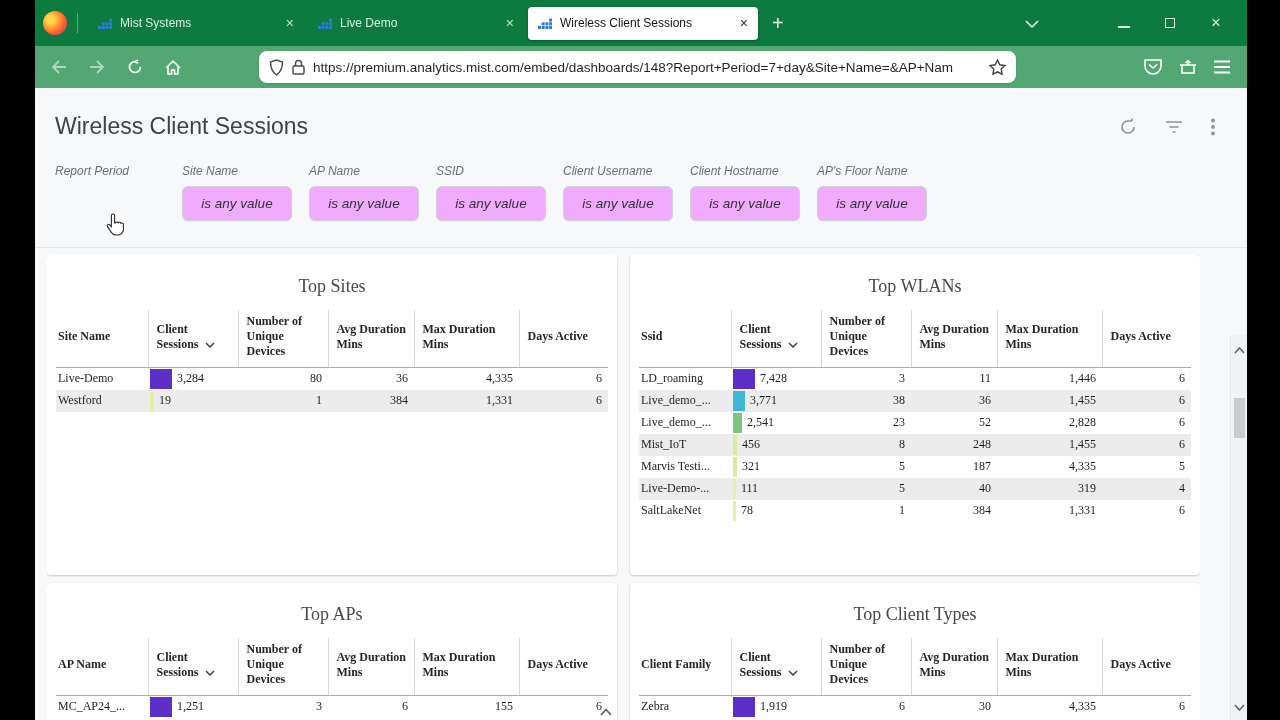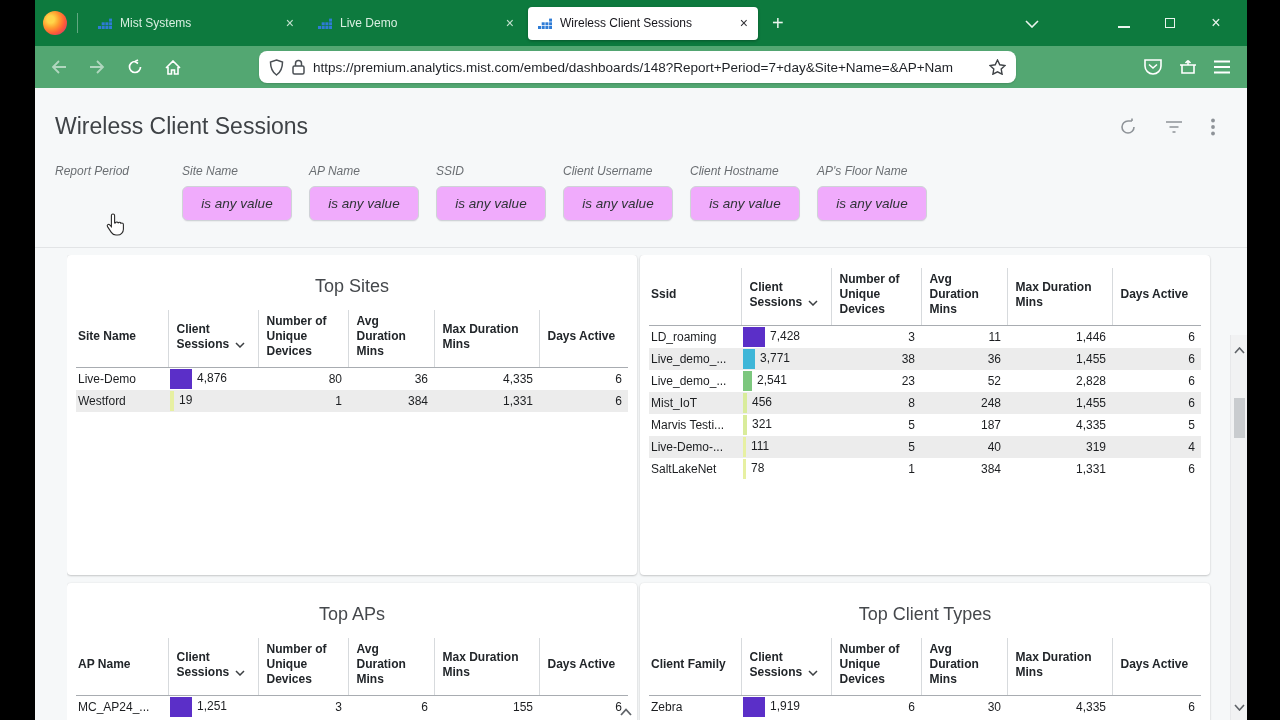--- a/index.html
+++ b/index.html
@@ -39,22 +39,22 @@
   .dash-icons { position:absolute; right:32px; top:30px; display:flex; gap:28px; align-items:center; }
   .filters { position:absolute; left:20px; top:76px; display:flex; gap:17px; }
   .filter { width:110px;font-style:italic; }
   .filter .f-label { font-size:12px; color:#6b6f73; margin-bottom:8px; }
   .chip { height:35px; border:1px solid #cfd3d7; border-radius:6px; background:#f0abfc;
     display:flex; align-items:center; justify-content:center; font-size:13.5px; color:#2f3337;
     box-shadow:0 1px 1px rgba(0,0,0,.05); }
   .chip.active { background:#cfe1f5; border-color:#8fb3e8; font-weight:bold; color:#1d2126; }
   .divider { position:absolute; top:159px; left:0; right:0; border-top:1px solid #e2e4e6; }
 
-  .cards { position:absolute; top:167px; left:32px; width:1153px; bottom:0; overflow:hidden;
-    display:flex; flex-wrap:wrap; gap:8px 3px; align-content:flex-start; }
+  .cards { position:absolute; top:167px; left:12px; width:1153px; bottom:0; overflow:hidden;
+    display:flex; flex-wrap:wrap; gap:8px 13px; align-content:flex-start;font-family:Liberation Serif, serif; }
   .card { width:570px; height:320px; background:#fff; border-radius:4px; position:relative;
     box-shadow:0 1px 2px rgba(0,0,0,.18), 0 0 2px rgba(0,0,0,.08); }
   .card-title { text-align:center; padding-top:21px; font-size:18px; color:#45484c; font-weight:400; }
 
   table { margin:13px 9px 0; width:552px; border-collapse:collapse; table-layout:fixed; }
   th { font-size:12px; font-weight:bold; color:#22262a; text-align:left; vertical-align:middle;
     line-height:15px; padding:4px 6px 8px 2px; border-bottom:1px solid #a8acb1; }
   th + th { border-left:1px solid #d7dadd; padding-left:8px; }
   th .chev { margin-left:6px; }
   td { font-size:12px; color:#1c1e21; height:22px; padding:0 6px 0 2px; }
@@ -259,39 +259,40 @@
                     </svg></span></th>
                 <th class="w2"><span>Number of Unique Devices</span></th>
                 <th class="w3"><span>Avg Duration Mins</span></th>
                 <th class="w4"><span>Max Duration Mins</span></th>
                 <th class="w5"><span>Days Active</span></th>
               </tr>
             </thead>
           <tbody>
               <tr>
                 <td class="w0">Live-Demo</td>
-                <td class="w1 cs"><span class="sbar" style="width: 22px; background: rgb(91, 47, 200);"></span><span>4,876</span></td>
+                <td class="w1 cs"><span class="sbar" style="width: 22px; background: rgb(91, 47, 200);"></span><span>3,284</span></td>
                 <td class="w2 cr">80</td>
                 <td class="w3 cr">36</td>
                 <td class="w4 cr">4,335</td>
                 <td class="w5 cr">6</td>
               </tr>
               <tr class="alt">
                 <td class="w0">Westford</td>
                 <td class="w1 cs"><span class="sbar" style="width: 4px; background: rgb(231, 240, 162);"></span><span>19</span></td>
                 <td class="w2 cr">1</td>
                 <td class="w3 cr">384</td>
                 <td class="w4 cr">1,331</td>
                 <td class="w5 cr">6</td>
               </tr>
             </tbody>
         </table>
       </div>
 
       <div class="card">
+        <div class="card-title">Top WLANs</div>
         <table>
           <thead>
               <tr>
                 <th class="w0"><span>Ssid</span></th>
                 <th class="w1"><span>Client Sessions</span><span class="chev"><svg width="10" height="6" viewBox="0 0 10 6">
                       <polyline points="1,1 5,5 9,1" fill="none" stroke="#3c4043" stroke-width="1.5"></polyline>
                     </svg></span></th>
                 <th class="w2"><span>Number of Unique Devices</span></th>
                 <th class="w3"><span>Avg Duration Mins</span></th>
                 <th class="w4"><span>Max Duration Mins</span></th>

